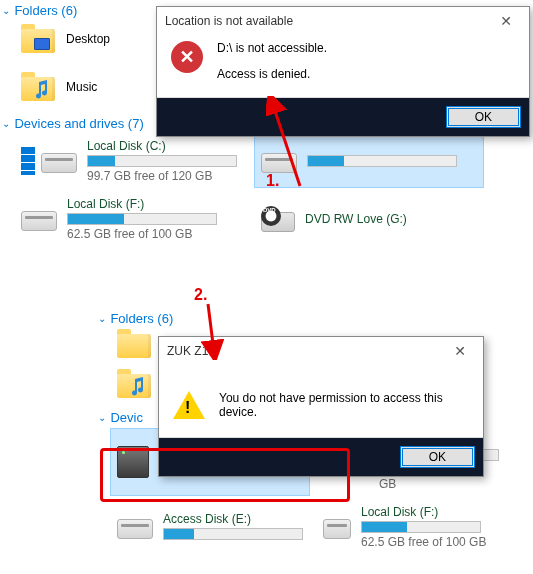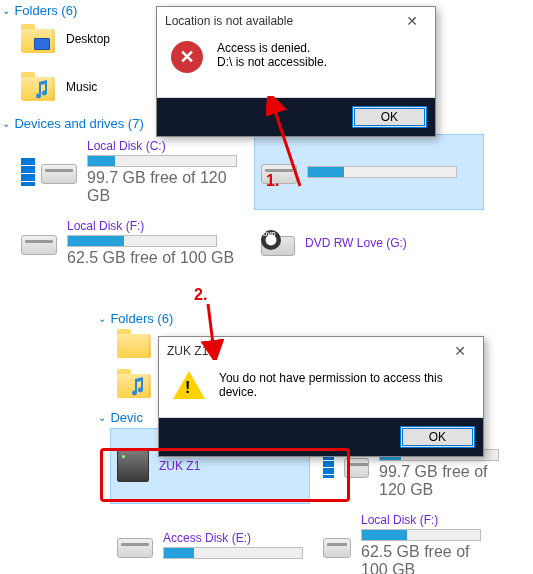--- a/index.html
+++ b/index.html
@@ -5,24 +5,24 @@
   * { box-sizing: border-box; margin: 0; padding: 0; }
   body { font-family: 'Segoe UI', Tahoma, sans-serif; font-size: 12px; background: #fff; width: 533px; height: 574px; position: relative; overflow: hidden; }
   .section-hdr { display: flex; align-items: center; color: #0078d7; font-size: 13px; padding: 3px 0 3px 2px; }
   .section-hdr .chev { font-size: 10px; margin-right: 4px; color: #0078d7; }
   .item { display: flex; align-items: center; gap: 10px; padding: 3px 6px; }
   .folder-item { margin-left: 14px; }
   .drive-grid { margin-left: 14px; display: grid; grid-template-columns: 230px 230px; column-gap: 10px; row-gap: 4px; }
   .drive-item { display: flex; align-items: center; gap: 10px; padding: 4px 6px; border: 1px solid transparent; }
   .drive-item.selected { background: #cce8ff; border: 1px solid #99d1ff; }
   .drive-info { flex: 1; }
-  .drive-name { color: #6d28d9; font-size: 12px; }
+  .drive-name { color: #14532d; font-size: 12px; }
   .bar { height: 12px; background: #eee; border: 1px solid #bfbfbf; margin: 2px 0; width: 150px; position: relative; }
   .bar-fill { height: 100%; background: #26a0da; }
-  .drive-free { color: #6a6a6a; font-size: 16px; }
+  .drive-free { color: #6a6a6a; font-size: 12px; }
   .ficon { width: 36px; height: 30px; position: relative; }
   .ficon .tab { position: absolute; width: 14px; height: 6px; background: #ffd869; border-radius: 2px 2px 0 0; left: 1px; top: 0; }
   .ficon .body { position: absolute; width: 34px; height: 24px; background: linear-gradient(#ffe79a,#ffcf4a); border-radius: 2px; top: 5px; left: 1px; box-shadow: inset -3px 0 0 rgba(0,0,0,.05); }
   .monitor { width: 16px; height: 12px; background: #2d6cdf; border: 1px solid #1a4d9c; border-radius: 1px; position: absolute; }
   .note { width: 16px; height: 20px; position: absolute; }
   .drive-icon { width: 36px; height: 24px; position: relative; }
   .drive-icon .body { position: absolute; inset: 4px 0 0 0; background: linear-gradient(#f0f0f0,#d5d5d5); border: 1px solid #b0b0b0; border-radius: 3px; }
   .drive-icon .slot { position: absolute; left: 4px; top: 9px; width: 28px; height: 3px; background: #999; border-radius: 1px; }
   .win-stripe { width: 14px; height: 28px; background: linear-gradient(#0078d7 0 7px,#fff 7px 8px,#0078d7 8px 15px,#fff 15px 16px,#0078d7 16px 23px,#fff 23px 24px,#0078d7 24px); margin-right: -4px; }
   .dvd-icon { width: 34px; height: 26px; position: relative; }
@@ -126,30 +126,30 @@
         <div class="body"></div>
         <div class="disc"></div>
         <div class="lbl">DVD</div>
       </div>
     <div class="drive-info">
       <div class="drive-name">DVD RW Love (G:)</div>
     </div>
   </div>
 </div>
 
-<div class="dialog" style="left:156px; top:6px; width:280px;">
+<div class="dialog" style="left:156px; top:6px; width:374px;">
   <div class="dlg-title">
     <span>Location is not available</span>
     <span class="dlg-close">✕</span>
   </div>
   <div class="dlg-body">
     <div class="err-circle">✕</div>
     <div>
+      <div style="margin-bottom:12px;">D:\ is not accessible.</div>
       <div>Access is denied.</div>
-      <div style="margin-bottom:12px;">D:\ is not accessible.</div>
     </div>
   </div>
   <div class="dlg-footer">
     <button class="ok-btn">OK</button>
   </div>
 </div>
 
 <div class="nested">
   <div class="section-hdr">
     <span class="chev">⌄</span>
@@ -221,21 +221,21 @@
       </div>
     </div>
   </div>
 </div>
 
 <div class="dialog" style="left:158px; top:336px; width:326px;">
   <div class="dlg-title">
     <span>ZUK Z1</span>
     <span class="dlg-close">✕</span>
   </div>
-  <div class="dlg-body" style="align-items:center; padding-bottom:18px;">
+  <div class="dlg-body" style="align-items:center; padding-bottom:18px;margin-top:20px;">
     <div class="warn-tri"></div>
     <div>You do not have permission to access this device.</div>
   </div>
   <div class="dlg-footer">
     <button class="ok-btn">OK</button>
   </div>
 </div>
 
 <div class="redbox" style="left:100px; top:448px; width:250px; height:54px;"></div>
 

